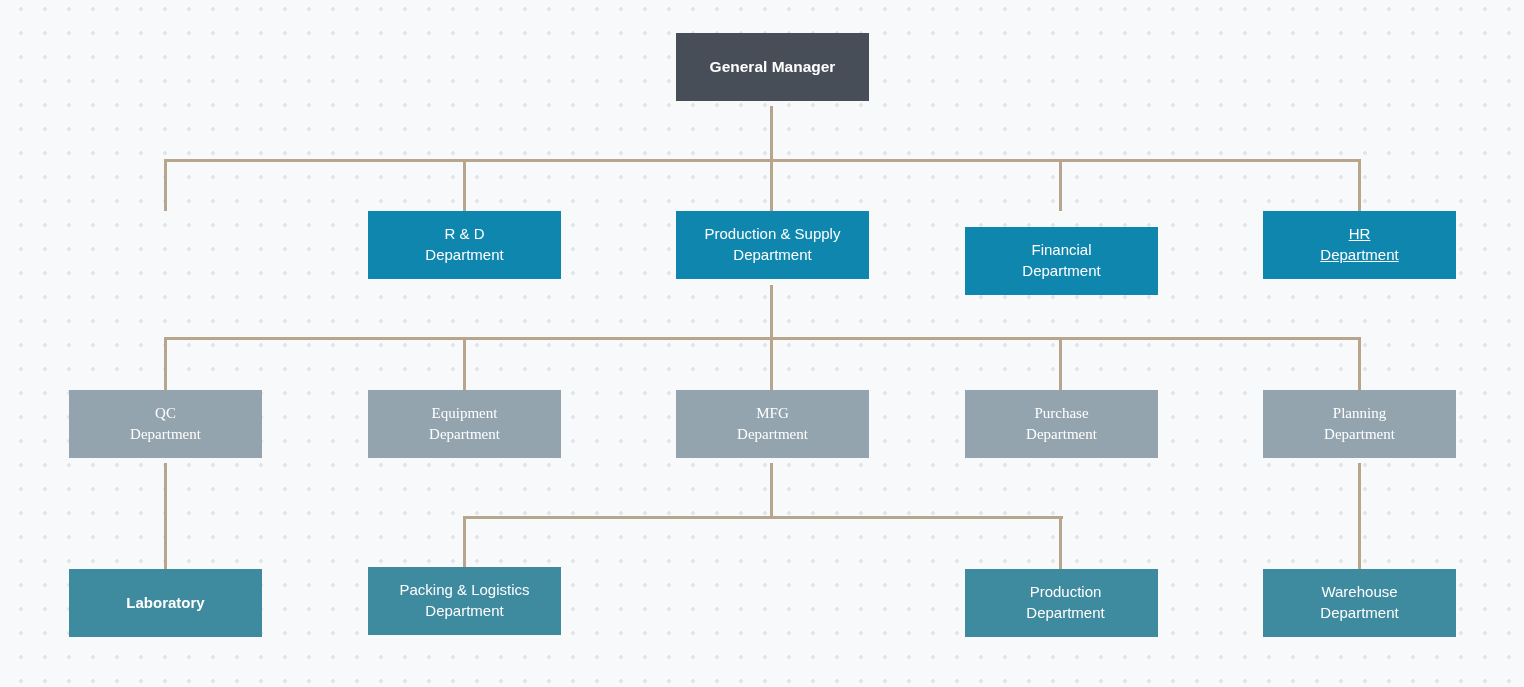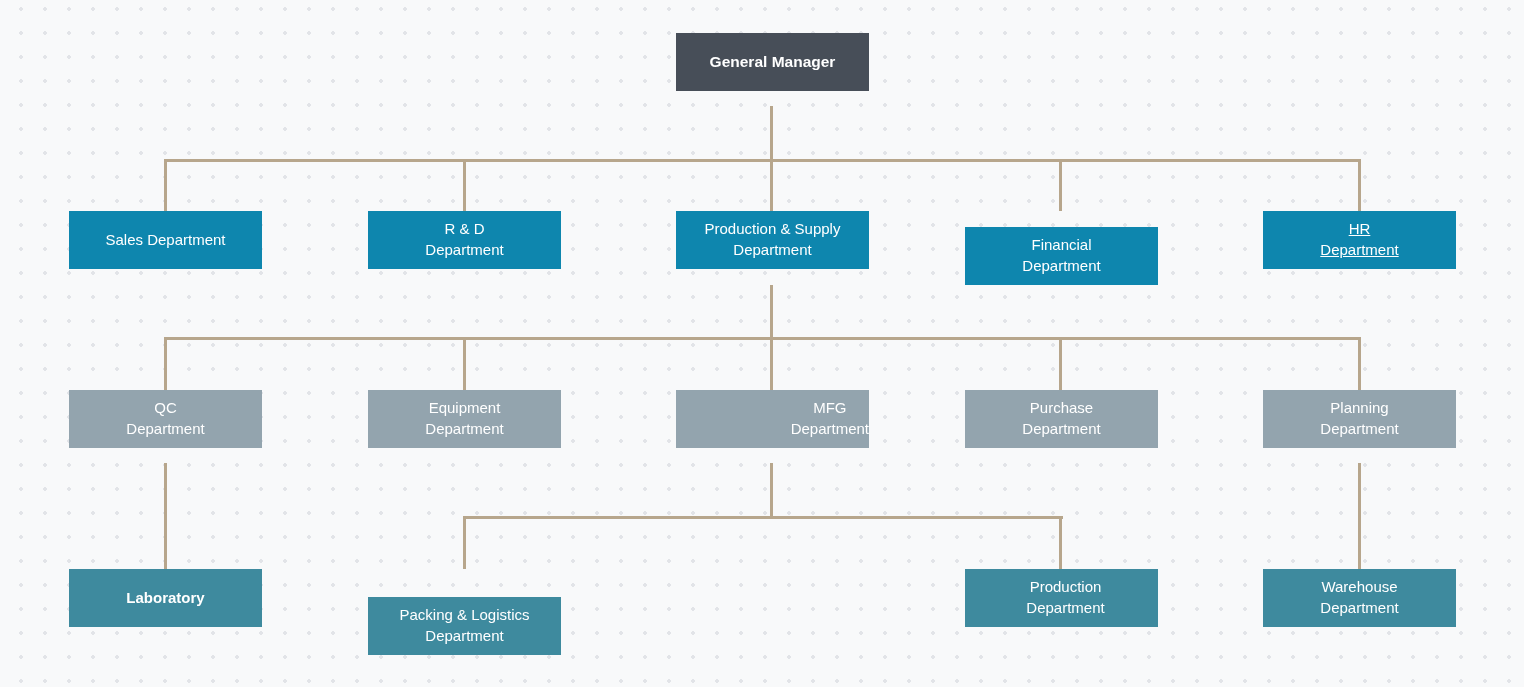--- a/index.html
+++ b/index.html
@@ -24,33 +24,33 @@
     width: 1524px;
     height: 687px;
     background-color: var(--canvas_bg);
     background-image: radial-gradient(circle, var(--dot) 1.6px, transparent 1.7px);
     background-size: 24px 24px;
     background-position: 9px 21px;
   }
   .node {
     position: absolute;
     width: 193px;
-    height: 58px;
+    height: 68px;
     display: flex;
     align-items: center;
     justify-content: center;
     text-align: center;
     color: var(--node_text);
     font-size: 15px;
     line-height: 1.38;
   }
   .node .label { white-space: pre-line; }
   .lvl1 { background: var(--root_fill); font-weight: bold; font-size: 15.5px; }
   .lvl2 { background: var(--dept_fill); }
-  .lvl3 { background: var(--sub_fill); }
+  .lvl3 { background: var(--sub_fill); font-family: Liberation Serif, serif; }
   .lvl4 { background: var(--leaf_fill); }
   .bold-label { font-weight: bold; }
   .edge {
     position: absolute;
     background: var(--connector);
   }
 </style>
 </head>
 <body>
 
@@ -76,23 +76,20 @@
   <div class="edge" style="left:770px; top:463px; width:3px; height:56px;"></div>
   <div class="edge" style="left:463px; top:516px; width:600px; height:3px;"></div>
   <div class="edge" style="left:463px; top:516px; width:3px; height:53px;"></div>
   <div class="edge" style="left:1059px; top:516px; width:3px; height:53px;"></div>
   <div class="edge" style="left:1358px; top:463px; width:3px; height:106px;"></div>
 
   <div class="node lvl1" style="left:676px; top:33px;">
     <span class="label">General Manager</span>
   </div>
 
-  <div class="node lvl2" style="left:69px; top:211px;">
-    <span class="label">Sales Department</span>
-  </div>
   <div class="node lvl2" style="left:368px; top:211px;">
     <span class="label">R &amp; D
 Department</span>
   </div>
   <div class="node lvl2" style="left:676px; top:211px;">
     <span class="label">Production &amp; Supply
 Department</span>
   </div>
   <div class="node lvl2" style="left:965px; top:211px;margin-top:16px;">
     <span class="label">Financial
@@ -104,37 +101,37 @@
   </div>
 
   <div class="node lvl3" style="left:69px; top:390px;">
     <span class="label">QC
 Department</span>
   </div>
   <div class="node lvl3" style="left:368px; top:390px;">
     <span class="label">Equipment
 Department</span>
   </div>
-  <div class="node lvl3" style="left:676px; top:390px;justify-content:flex-end;">
+  <div class="node lvl3" style="left:676px; top:390px;">
     <span class="label">MFG
 Department</span>
   </div>
   <div class="node lvl3" style="left:965px; top:390px;">
     <span class="label">Purchase
 Department</span>
   </div>
   <div class="node lvl3" style="left:1263px; top:390px;">
     <span class="label">Planning
 Department</span>
   </div>
 
   <div class="node lvl4" style="left:69px; top:569px;">
     <span class="label bold-label">Laboratory</span>
   </div>
-  <div class="node lvl4" style="left:368px; top:597px;">
+  <div class="node lvl4" style="left:368px; top:567px;">
     <span class="label">Packing &amp; Logistics
 Department</span>
   </div>
   <div class="node lvl4" style="left:965px; top:569px;padding-left:8px;">
     <span class="label">Production
 Department</span>
   </div>
   <div class="node lvl4" style="left:1263px; top:569px;">
     <span class="label">Warehouse
 Department</span>

